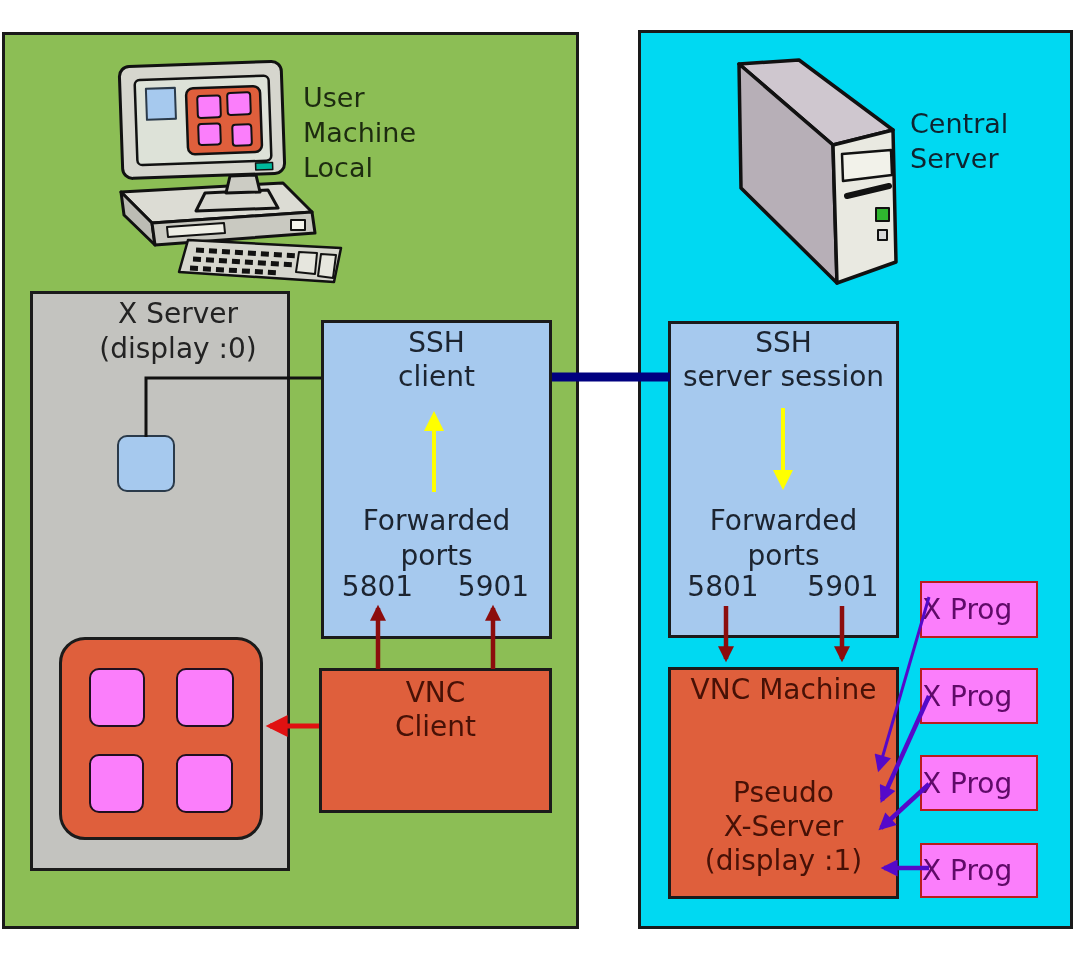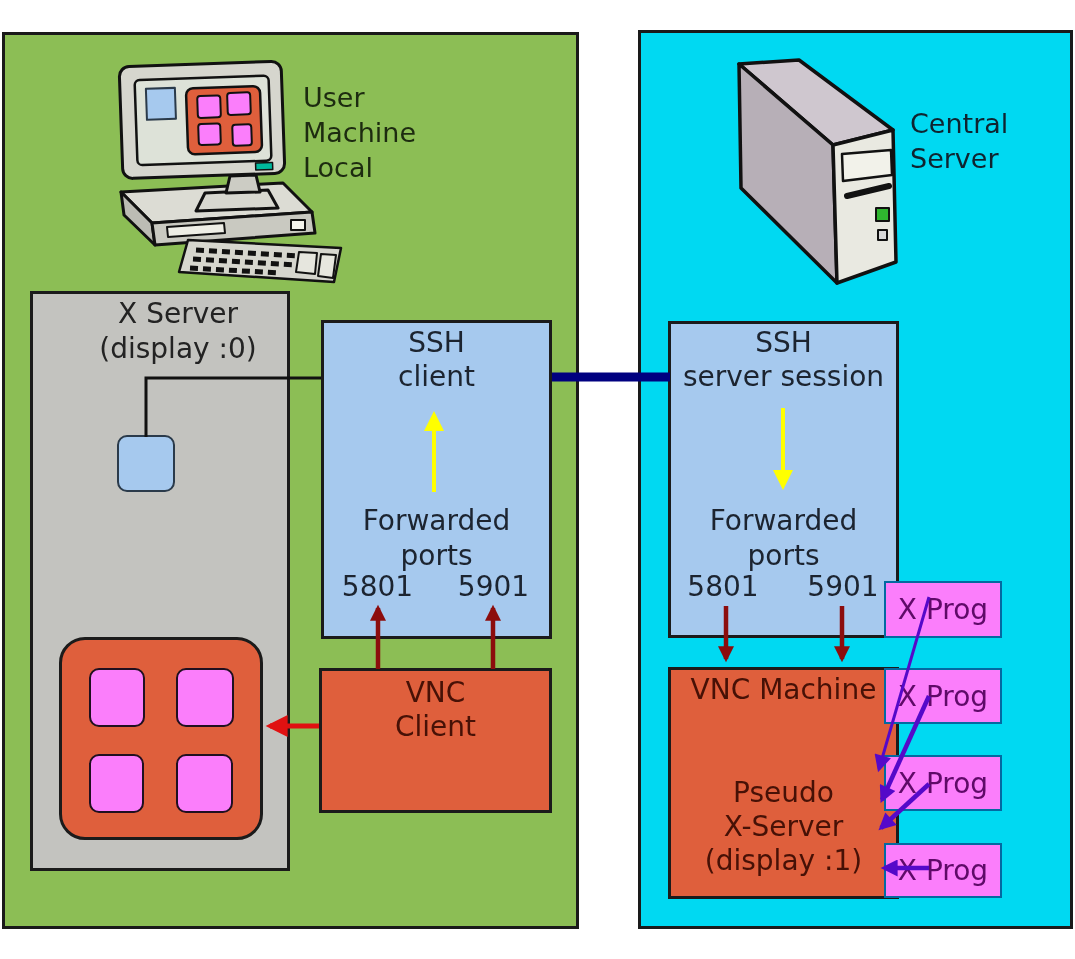--- a/index.html
+++ b/index.html
@@ -17,22 +17,22 @@
   .ssh-client-box{left:321px;top:320px;width:231px;height:319px;background:var(--box-blue,#a6c9ee);}
   .vnc-client-box{left:319px;top:668px;width:233px;height:145px;background:var(--box-orange,#df5f3c);}
   .ssh-server-box{left:668px;top:321px;width:231px;height:317px;background:var(--box-blue,#a6c9ee);}
   .vnc-server-box{left:668px;top:667px;width:231px;height:232px;background:var(--box-orange,#df5f3c);}
   .blue-chip{left:117px;top:435px;width:58px;height:57px;background:var(--box-blue,#a6c9ee);
     border:2px solid #2a3a4a;border-radius:10px;}
   .orange-window{left:59px;top:637px;width:204px;height:203px;background:var(--box-orange,#df5f3c);
     border:3px solid #1b1b1b;border-radius:26px;}
   .pink-sq{position:absolute;box-sizing:border-box;background:var(--pink,#fb7efb);
     border:2px solid #201020;border-radius:10px;}
-  .xprog-box{position:absolute;box-sizing:border-box;left:884px;width:118px;background:var(--pink,#fb7efb);
-    border:2px solid #0369a1;display:flex;align-items:center;justify-content:center;}
+  .xprog-box{position:absolute;box-sizing:border-box;left:920px;width:118px;background:var(--pink,#fb7efb);
+    border:2px solid #b91c1c;display:flex;align-items:center;justify-content:flex-start;}
 
   .lbl{position:absolute;text-align:center;font-size:28px;line-height:34px;white-space:nowrap;}
   .lbl div{white-space:nowrap;}
   .title{font-size:27px;line-height:35px;text-align:left;}
   .tb{color:var(--text-dark,#1c2430);}
   .tg{color:#232323;}
   .tm{color:var(--text-maroon,#471106);}
   .tp{color:var(--text-purple,#5f0a68);font-size:28px;}
   .tgp{color:var(--text-green-panel,#1d2b10);}
   .tcp{color:var(--text-cyan-panel,#0f2430);}

